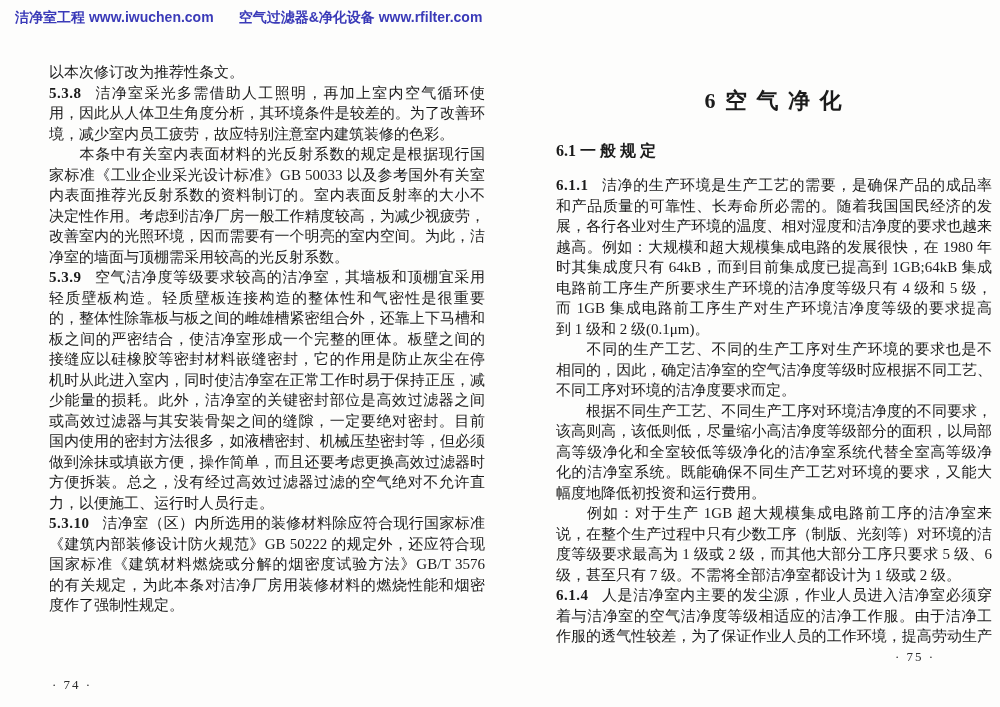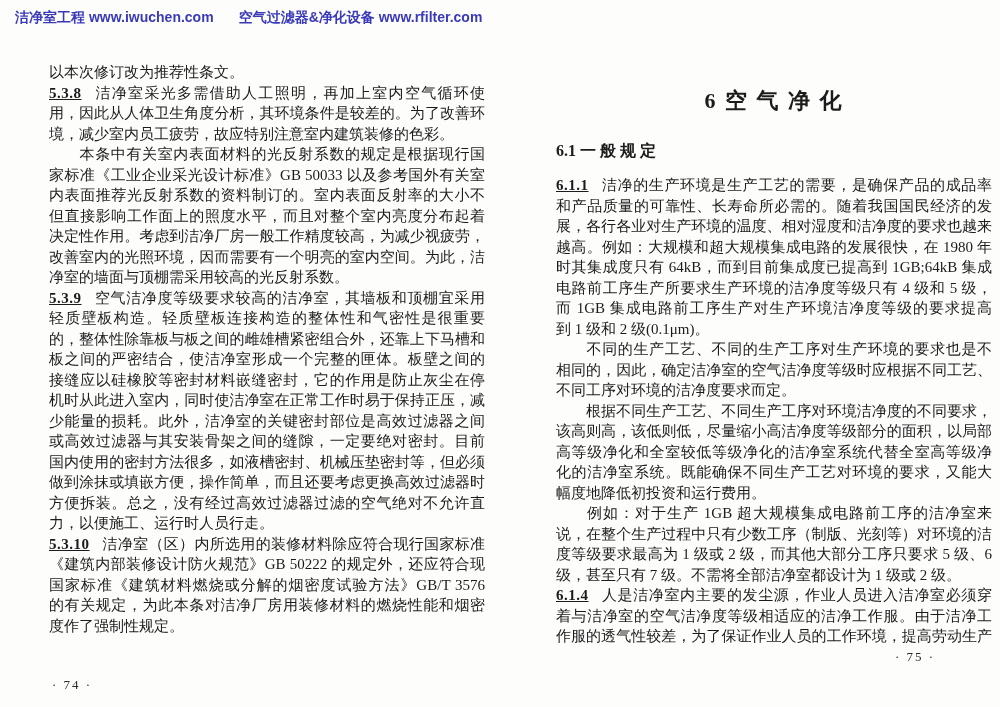--- a/index.html
+++ b/index.html
@@ -36,21 +36,21 @@
     white-space:nowrap;
   }
   .body-right { position:absolute; top:89px; left:0; width:100%; }
   .body-left  { position:absolute; top:6px;    left:0; width:100%; }
 
   .line {
     height:20.5px; line-height:20.5px; overflow:hidden;
     text-align:justify; text-align-last:justify;
   }
   .line.end { text-align-last:left; }
-  .clause-label { font-weight:bold; margin-right:0.85em; letter-spacing:0.5px;text-decoration:underline; }
+  .clause-label { font-weight:bold; margin-right:0.85em; letter-spacing:0.5px; }
   .indent { display:inline-block; width:2em; }
 
   .pagenum {
     position:absolute; top:649px;
     font-size:13px; color:#2b2b2b;
     letter-spacing:2px; text-align:center;
   }
   .pagenum-left  { left:40px;  width:64px;margin-top:28px; }
   .pagenum-right { left:875px; width:80px; }
 </style>
@@ -66,21 +66,20 @@
 
   <div class="page-col col-left">
     <div class="body-left">
         <div class="line end">以本次修订改为推荐性条文。</div>
         <div class="line"><span class="clause-label">5.3.8</span>洁净室采光多需借助人工照明，再加上室内空气循环使</div>
         <div class="line">用，因此从人体卫生角度分析，其环境条件是较差的。为了改善环</div>
         <div class="line end">境，减少室内员工疲劳，故应特别注意室内建筑装修的色彩。</div>
         <div class="line"><span class="indent"></span>本条中有关室内表面材料的光反射系数的规定是根据现行国</div>
         <div class="line">家标准《工业企业采光设计标准》GB 50033 以及参考国外有关室</div>
         <div class="line">内表面推荐光反射系数的资料制订的。室内表面反射率的大小不</div>
-        <div class="line">但直接影响工作面上的照度水平，而且对整个室内亮度分布起着</div>
         <div class="line">决定性作用。考虑到洁净厂房一般工作精度较高，为减少视疲劳，</div>
         <div class="line">改善室内的光照环境，因而需要有一个明亮的室内空间。为此，洁</div>
         <div class="line end">净室的墙面与顶棚需采用较高的光反射系数。</div>
         <div class="line"><span class="clause-label">5.3.9</span>空气洁净度等级要求较高的洁净室，其墙板和顶棚宜采用</div>
         <div class="line">轻质壁板构造。轻质壁板连接构造的整体性和气密性是很重要</div>
         <div class="line">的，整体性除靠板与板之间的雌雄槽紧密组合外，还靠上下马槽和</div>
         <div class="line">板之间的严密结合，使洁净室形成一个完整的匣体。板壁之间的</div>
         <div class="line">接缝应以硅橡胶等密封材料嵌缝密封，它的作用是防止灰尘在停</div>
         <div class="line">机时从此进入室内，同时使洁净室在正常工作时易于保持正压，减</div>
         <div class="line">少能量的损耗。此外，洁净室的关键密封部位是高效过滤器之间</div>

